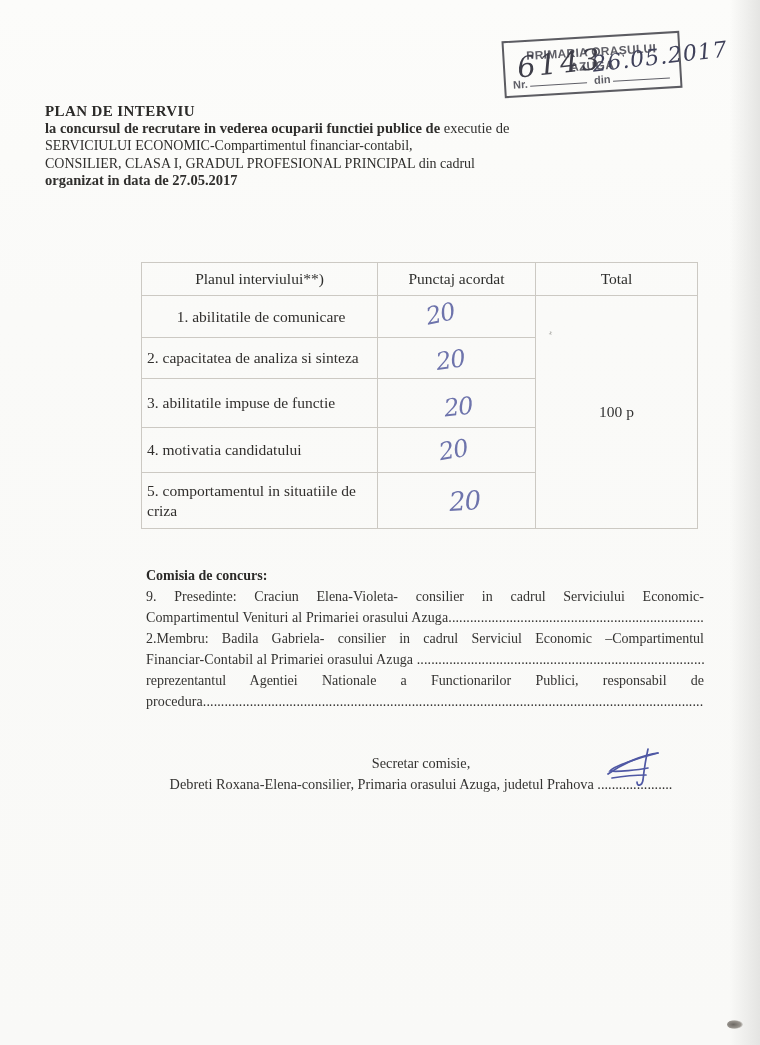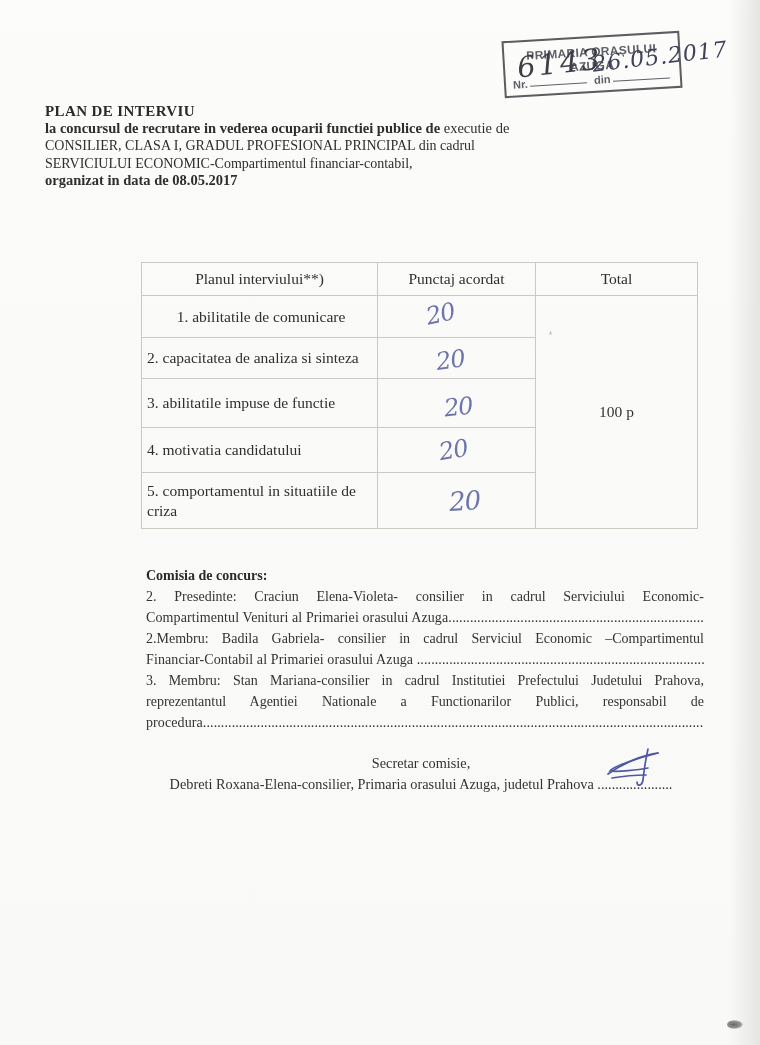--- a/index.html
+++ b/index.html
@@ -113,23 +113,23 @@
       <span class="stamp-din">din</span>
       <span class="uline"></span>
     </div>
   </div>
   <div class="hand hand-nr">6143</div>
   <div class="hand hand-date">26.05.2017</div>
 
   <div class="title-block">
     <div class="t1">PLAN DE INTERVIU</div>
     <div><span class="b">la concursul de recrutare in vederea ocuparii functiei publice de</span><span> executie de</span></div>
+    <div class="t3">SERVICIULUI ECONOMIC-Compartimentul financiar-contabil,</div>
     <div class="t3"><span>CONSILIER, CLASA I, GRADUL PROFESIONAL PRINCIPAL</span><span> din cadrul</span></div>
-    <div class="t3">SERVICIULUI ECONOMIC-Compartimentul financiar-contabil,</div>
-    <div class="b">organizat in data de 08.05.2017</div>
+    <div class="b">organizat in data de 27.05.2017</div>
   </div>
 
   <table class="plan-table">
     <colgroup>
         <col style="width:236px">
         <col style="width:158px">
         <col style="width:162px">
       </colgroup>
     <thead>
       <tr>
@@ -158,25 +158,24 @@
       </tr>
       <tr class="r5">
         <td class="lbl">5. comportamentul in situatiile de criza</td>
         <td class="score"><span class="hand-score s5">20</span></td>
       </tr>
     </tbody>
   </table>
 
   <div class="commission">
     <div class="c-head">Comisia de concurs:</div>
-    <div class="c-line just">2. Presedinte: Craciun Elena-Violeta- consilier in cadrul Serviciului Economic-</div>
+    <div class="c-line just">9. Presedinte: Craciun Elena-Violeta- consilier in cadrul Serviciului Economic-</div>
     <div class="c-line dotline">Compartimentul Venituri al Primariei orasului Azuga..............................................................................................................</div>
     <div class="c-line just">2.Membru: Badila Gabriela- consilier in cadrul Serviciul Economic –Compartimentul</div>
     <div class="c-line dotline">Financiar-Contabil al Primariei orasului Azuga .....................................................................................................................</div>
-    <div class="c-line just">3. Membru: Stan Mariana-consilier in cadrul Institutiei Prefectului Judetului Prahova,</div>
     <div class="c-line just">reprezentantul Agentiei Nationale a Functionarilor Publici, responsabil de</div>
     <div class="c-line dotline">procedura........................................................................................................................................................................................................................................................................................</div>
   </div>
 
   <div class="secretary">
     <div>Secretar comisie,</div>
     <div><span>Debreti Roxana-Elena-consilier, Primaria orasului Azuga, judetul Prahova</span><span> .....................</span></div>
   </div>
 
   <svg class="signature" width="66" height="52" viewBox="0 0 66 52">

